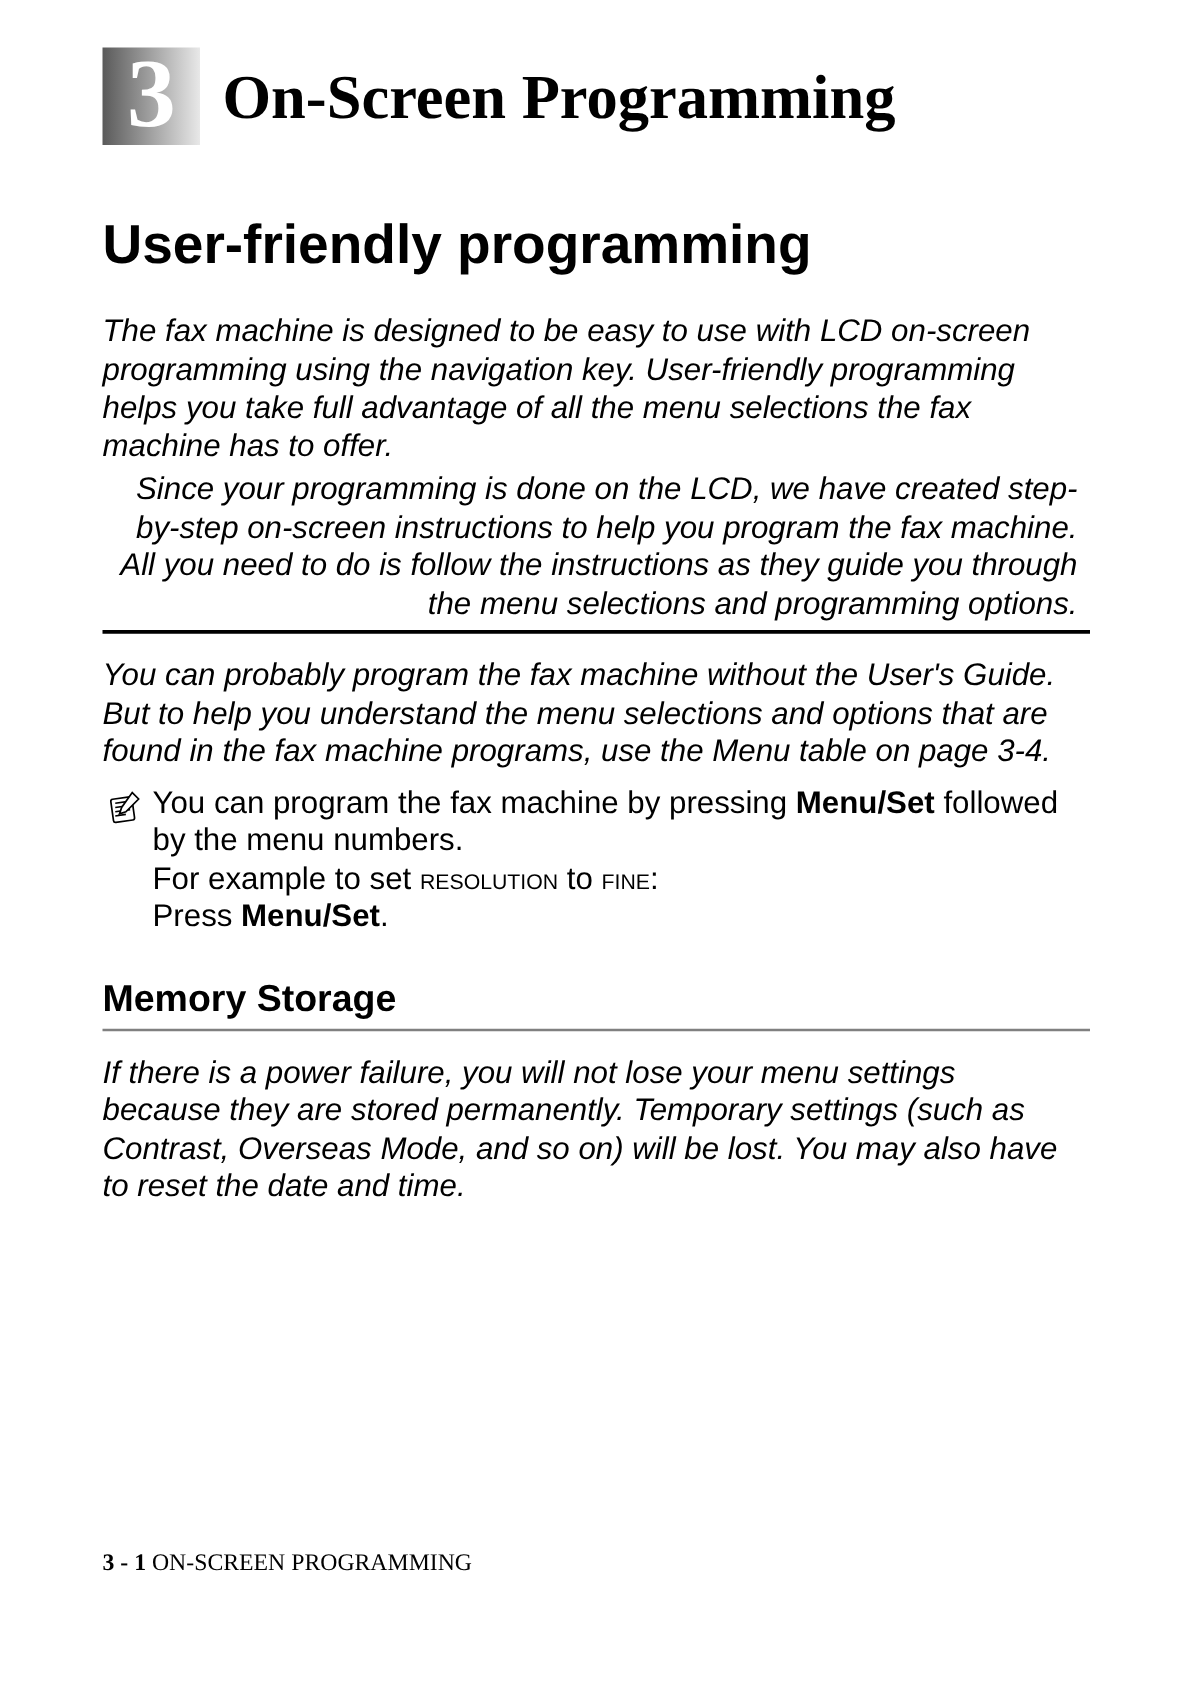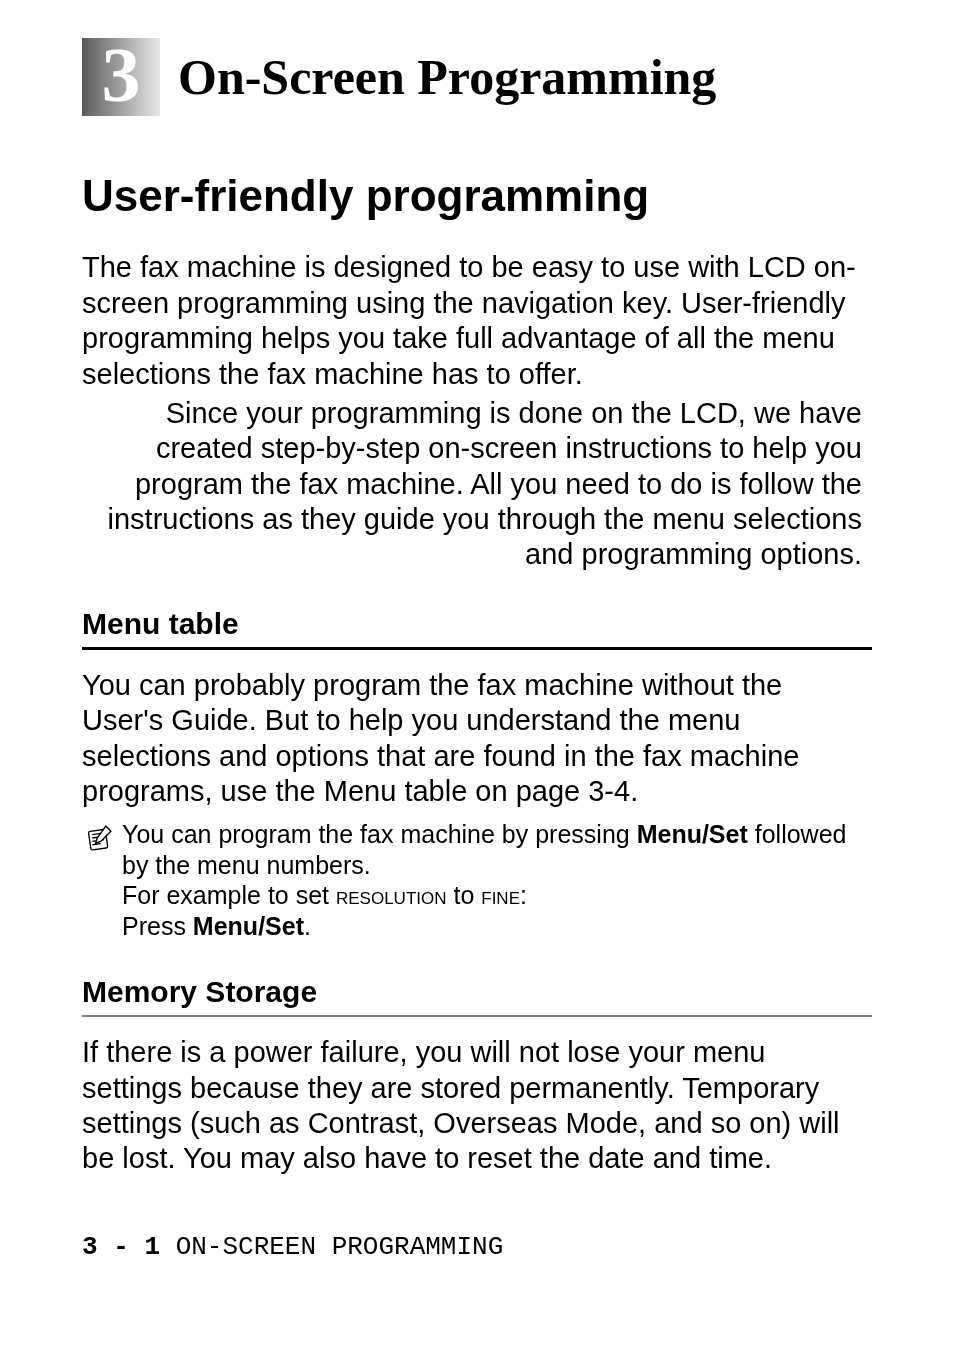--- a/index.html
+++ b/index.html
@@ -49,23 +49,24 @@
   }
   .h1 {
     font-family: Arial, Helvetica, sans-serif;
     font-size: 44px;
     font-weight: bold;
     margin: 48px 0 30px 0;
     line-height: 1.1;
   }
   .para {
     font-family: Arial, Helvetica, sans-serif;
-    font-size: 29px;
+    font-size: 25px;
     line-height: 1.22;
     margin: 0 10px 4px 0;
+    font-style: italic;
   }
   .para + .para { margin-top: 2px; text-align: right; }
   .block-gap { margin-top: 4px; }
   .h2 {
     font-family: Arial, Helvetica, sans-serif;
     font-size: 30px;
     font-weight: bold;
     margin: 34px 0 2px 0;
   }
   .hr-heavy {
@@ -126,22 +127,22 @@
   .nav-down::after {
     bottom: 3px;
     border-left: 4px solid transparent;
     border-right: 4px solid transparent;
     border-top: 5px solid #000;
   }
   .footer {
     position: absolute;
     left: 82px;
     bottom: 90px;
-    font-family: Liberation Mono, monospace;
-    font-size: 26px;
+    font-family: Liberation Serif, serif;
+    font-size: 19px;
     text-align: center;
   }
   .footer .pageno { font-weight: bold; }
 </style>
 </head>
 <body>
 
 <div class="page">
 
   <div class="chapter-header">
@@ -149,21 +150,20 @@
       <span class="chapter-number">3</span>
     </div>
     <div class="chapter-title">On-Screen Programming</div>
   </div>
 
   <div class="h1">User-friendly programming</div>
 
   <p class="para">The fax machine is designed to be easy to use with LCD on-screen programming using the navigation key. User-friendly programming helps you take full advantage of all the menu selections the fax machine has to offer.</p>
   <p class="para block-gap">Since your programming is done on the LCD, we have created step-by-step on-screen instructions to help you program the fax machine. All you need to do is follow the instructions as they guide you through the menu selections and programming options.</p>
 
-  <div class="h2">Menu table</div>
   <hr class="hr-heavy">
 
   <p class="para">You can probably program the fax machine without the User's Guide. But to help you understand the menu selections and options that are found in the fax machine programs, use the Menu table on page 3-4.</p>
 
   <div class="note-block">
     <div class="note-icon">
       <svg viewBox="0 0 40 40" width="34" height="34">
         <g fill="none" stroke="#000" stroke-width="1.6">
           <rect x="9" y="11" width="20" height="22" rx="2" transform="rotate(-8 19 22)"></rect>
           <line x1="12" y1="16" x2="26" y2="14"></line>

